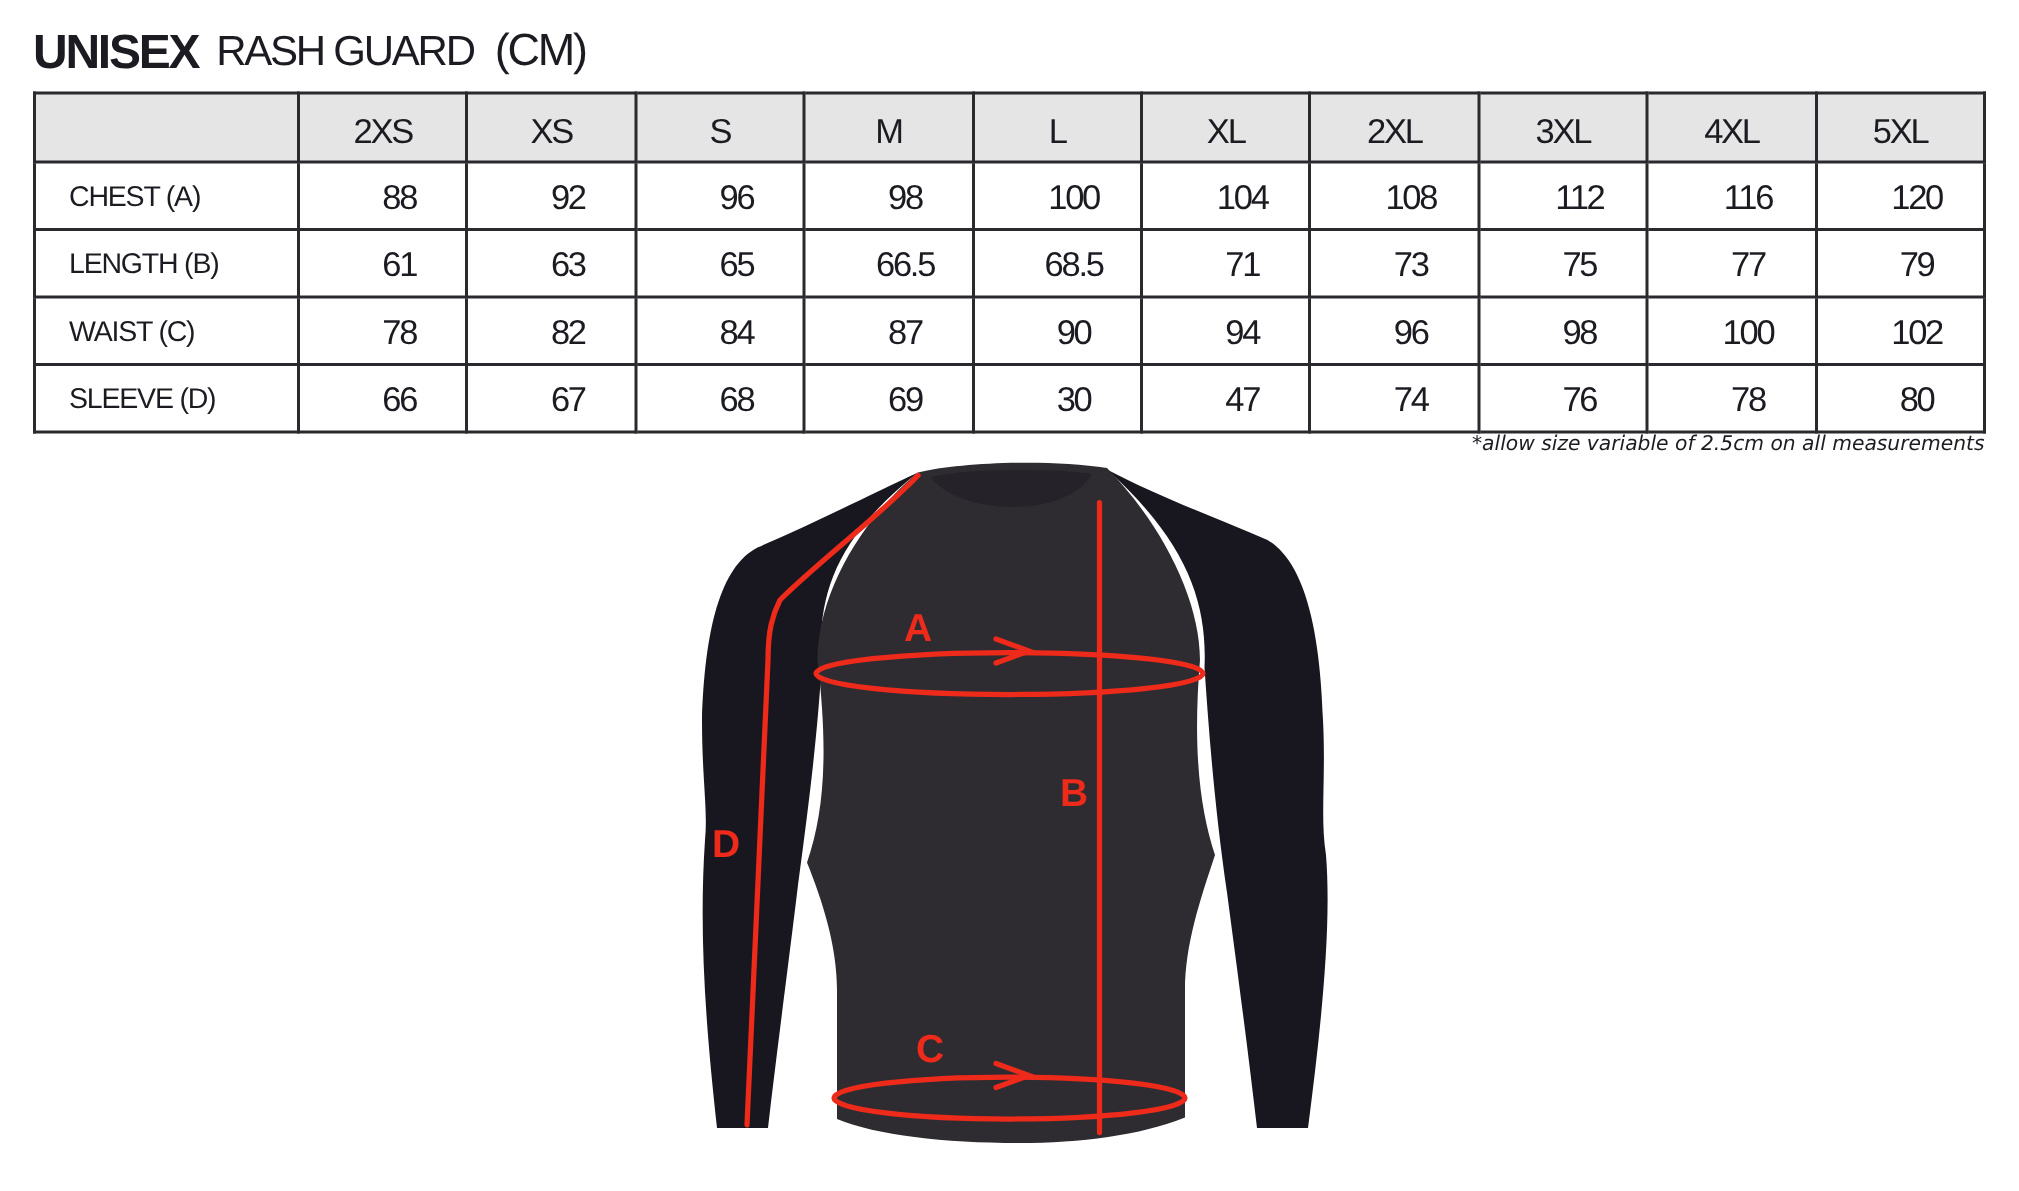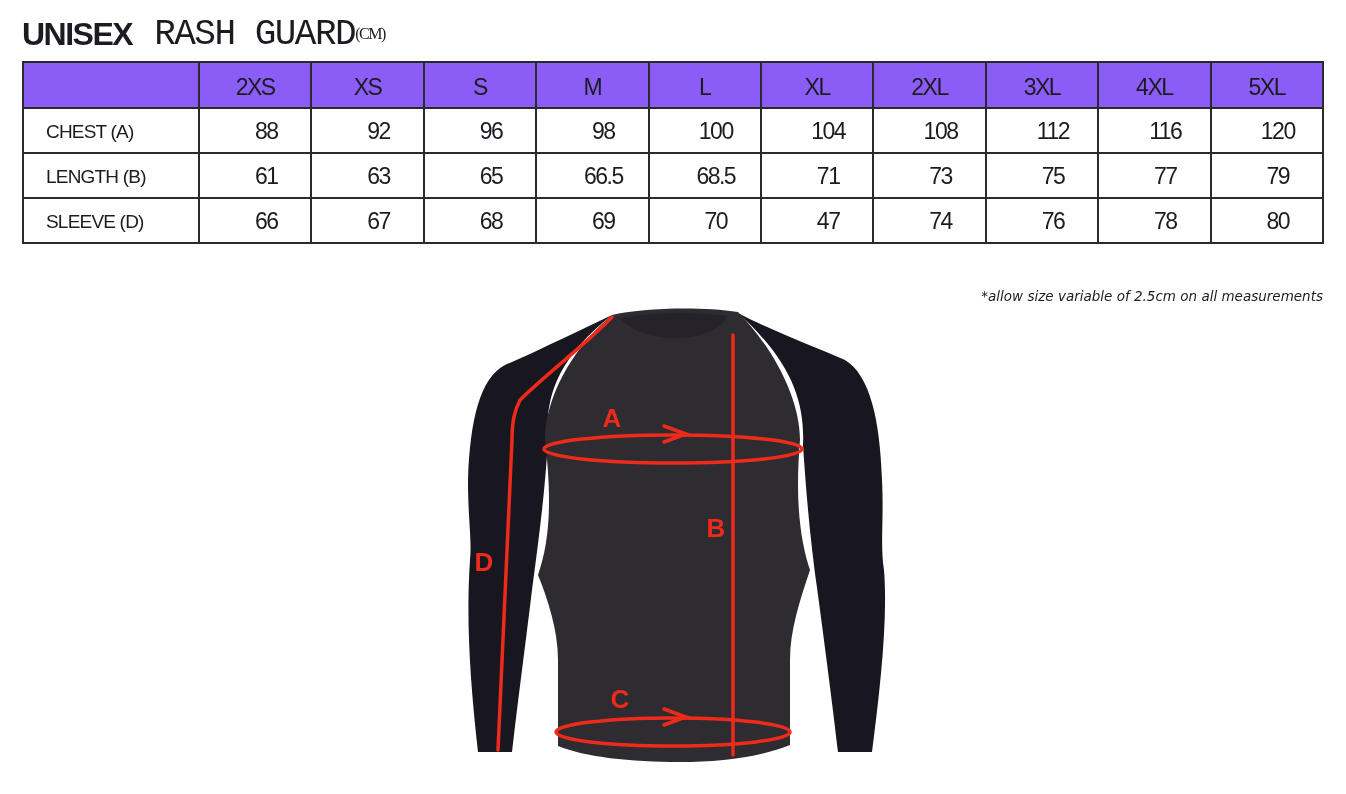--- a/index.html
+++ b/index.html
@@ -1,23 +1,23 @@
 <!DOCTYPE html>
 <html><head>
 <meta charset="utf-8">
 <style>
   html, body { margin: 0; padding: 0; background: #ffffff; }
   body { width: 1346px; height: 794px; position: relative; overflow: hidden; font-family: "DejaVu Sans", sans-serif; color: #1c1b22; }
   .title { position: absolute; left: 22px; top: 14px; height: 40px; display: flex; align-items: center; white-space: nowrap; letter-spacing: -1.5px; }
   .title .bold { font-weight: 900; font-size: 32px; font-family: "Liberation Sans", sans-serif; transform: scaleX(1.0); }
-  .title .reg { font-size: 36px; font-family: Liberation Mono, monospace; margin-left: 22px; }
-  .title .unit { font-size: 16px; font-family: Liberation Serif, serif; margin-left: 0; }
+  .title .reg { font-size: 28px; font-family: Liberation Sans, sans-serif; margin-left: 12px; }
+  .title .unit { font-size: 30px; font-family: Liberation Sans, sans-serif; margin-left: 14px; }
   table.sizes { position: absolute; left: 22px; top: 61px; width: 1302px; border-collapse: collapse; table-layout: fixed; }
   table.sizes td, table.sizes th { border: 2px solid #2a2a2e; text-align: center; font-family: "Liberation Sans", sans-serif; font-weight: normal; font-size: 23px; letter-spacing: -1.5px; color: #1c1b22; padding: 0; }
-  table.sizes thead th { background: #8b5cf6; height: 40px; padding-top: 4px; }
+  table.sizes thead th { background: #e5e5e5; height: 40px; padding-top: 4px; }
   table.sizes tbody td { height: 41px; padding-top: 2px; padding-left: 22px; }
   table.sizes col.label { width: 176px; }
   table.sizes td.rowlabel { text-align: left; font-size: 19px; letter-spacing: -0.8px; }
   .note { position: absolute; right: 23px; top: 288px; font-family: "DejaVu Sans", sans-serif; font-size: 13.5px; color: #1c1b22; white-space: nowrap; font-style: italic; }
   .diagram { position: absolute; left: 440px; top: 305px; width: 460px; height: 460px; }
 </style>
 </head>
 <body>
 
 <div class="title">
@@ -76,26 +76,39 @@
       <td>65</td>
       <td>66.5</td>
       <td>68.5</td>
       <td>71</td>
       <td>73</td>
       <td>75</td>
       <td>77</td>
       <td>79</td>
     </tr>
     <tr>
+      <td class="rowlabel">WAIST (C)</td>
+      <td>78</td>
+      <td>82</td>
+      <td>84</td>
+      <td>87</td>
+      <td>90</td>
+      <td>94</td>
+      <td>96</td>
+      <td>98</td>
+      <td>100</td>
+      <td>102</td>
+    </tr>
+    <tr>
       <td class="rowlabel">SLEEVE (D)</td>
       <td>66</td>
       <td>67</td>
       <td>68</td>
       <td>69</td>
-      <td>70</td>
+      <td>30</td>
       <td>47</td>
       <td>74</td>
       <td>76</td>
       <td>78</td>
       <td>80</td>
     </tr>
   </tbody>
 </table>
 
 <div class="note">*allow size variable of 2.5cm on all measurements</div>

